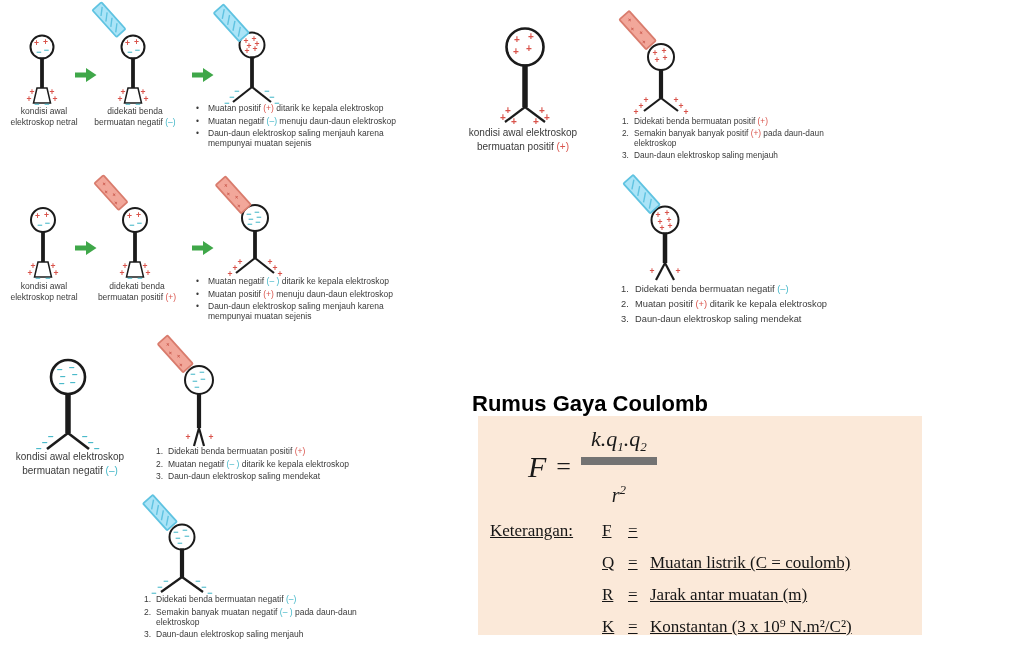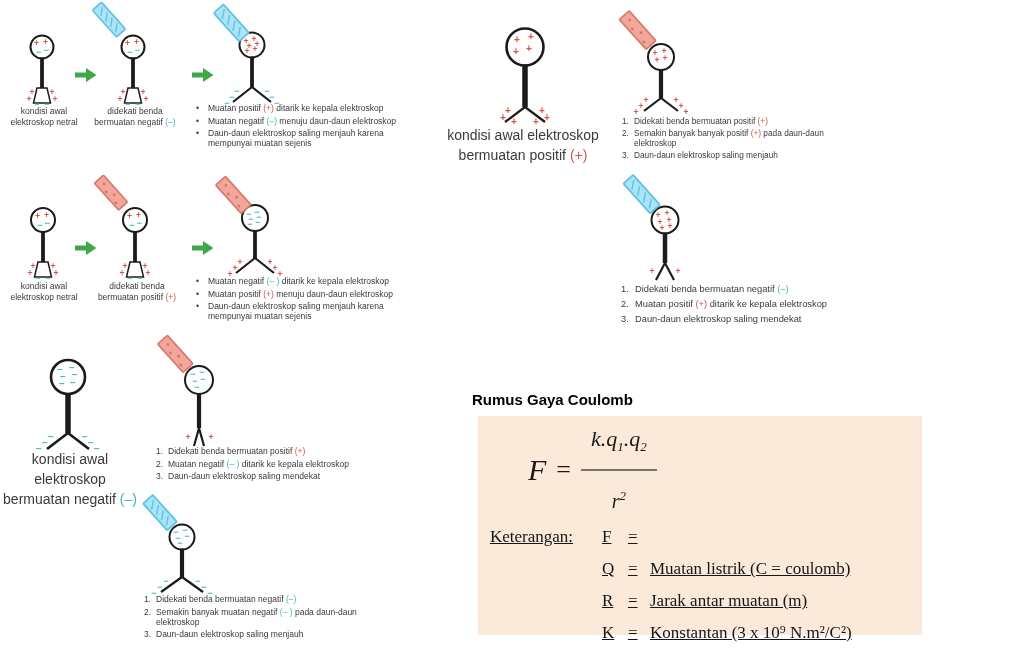--- a/index.html
+++ b/index.html
@@ -1,40 +1,40 @@
 <!DOCTYPE html>
 <html><head>
 <meta charset="utf-8">
 <style>
   html,body{margin:0;padding:0;background:#fff;}
   .page{position:relative;width:1024px;height:655px;background:#fff;overflow:hidden;
         font-family:"Liberation Sans",sans-serif;}
   #figs{position:absolute;left:0;top:0;width:1024px;height:655px;}
   .cap{position:absolute;text-align:center;color:#3a3a3a;line-height:1.3;}
   .f-s{font-size:8.5px;}
-  .f-m{font-size:14px;line-height:1.42;}
+  .f-m{font-size:10px;line-height:1.42;}
   .list{position:absolute;color:#3a3a3a;}
   .f8{font-size:8.5px;}
   .f83{font-size:8.3px;}
   .f93{font-size:9.3px;}
   .li{display:flex;line-height:1.18;margin-bottom:2.5px;}
   .f93 .li{margin-bottom:4px;}
   .li .mk{flex:0 0 12px;}
   .f93 .li .mk{flex:0 0 14px;}
   .li .tx{flex:1;}
   .c-pos{color:#d9534b;}
   .c-neg{color:#43b7c8;}
-  .rg-title{position:absolute;left:472px;top:391px;font-size:15px;font-weight:bold;color:#000;}
+  .rg-title{position:absolute;left:472px;top:391px;font-size:22px;font-weight:bold;color:#000;}
   .rg-box{position:absolute;left:478px;top:416px;width:444px;height:219px;background:#fbe9d9;}
   .rg-formula{display:flex;align-items:center;gap:10px;padding:10px 0 0 50px;
               font-family:"Liberation Serif",serif;font-style:italic;color:#1a1a1a;}
   .f-lhs{font-size:30px;}
   .f-eq{font-size:26px;font-style:normal;}
   .frac{display:inline-flex;flex-direction:column;align-items:center;}
-  .frac .num{font-size:22px;border-bottom:2px solid #737373;padding:0 10px 14px;}
+  .frac .num{font-size:22px;border-bottom:8px solid #737373;padding:0 10px 2px;}
   .frac .den{font-size:20px;padding-top:17px;}
   .frac sub{font-size:13px;}
   .frac sup{font-size:13px;}
   .rg-ket{display:flex;margin:14px 0 0 12px;font-family:"Liberation Serif",serif;
           font-size:17px;color:#161616;text-decoration:underline;}
   .ket-label{width:112px;}
   .krow{display:flex;margin-bottom:12px;}
   .ksym{width:26px;}
   .keq{width:22px;}
   .kdesc{flex:1;}

